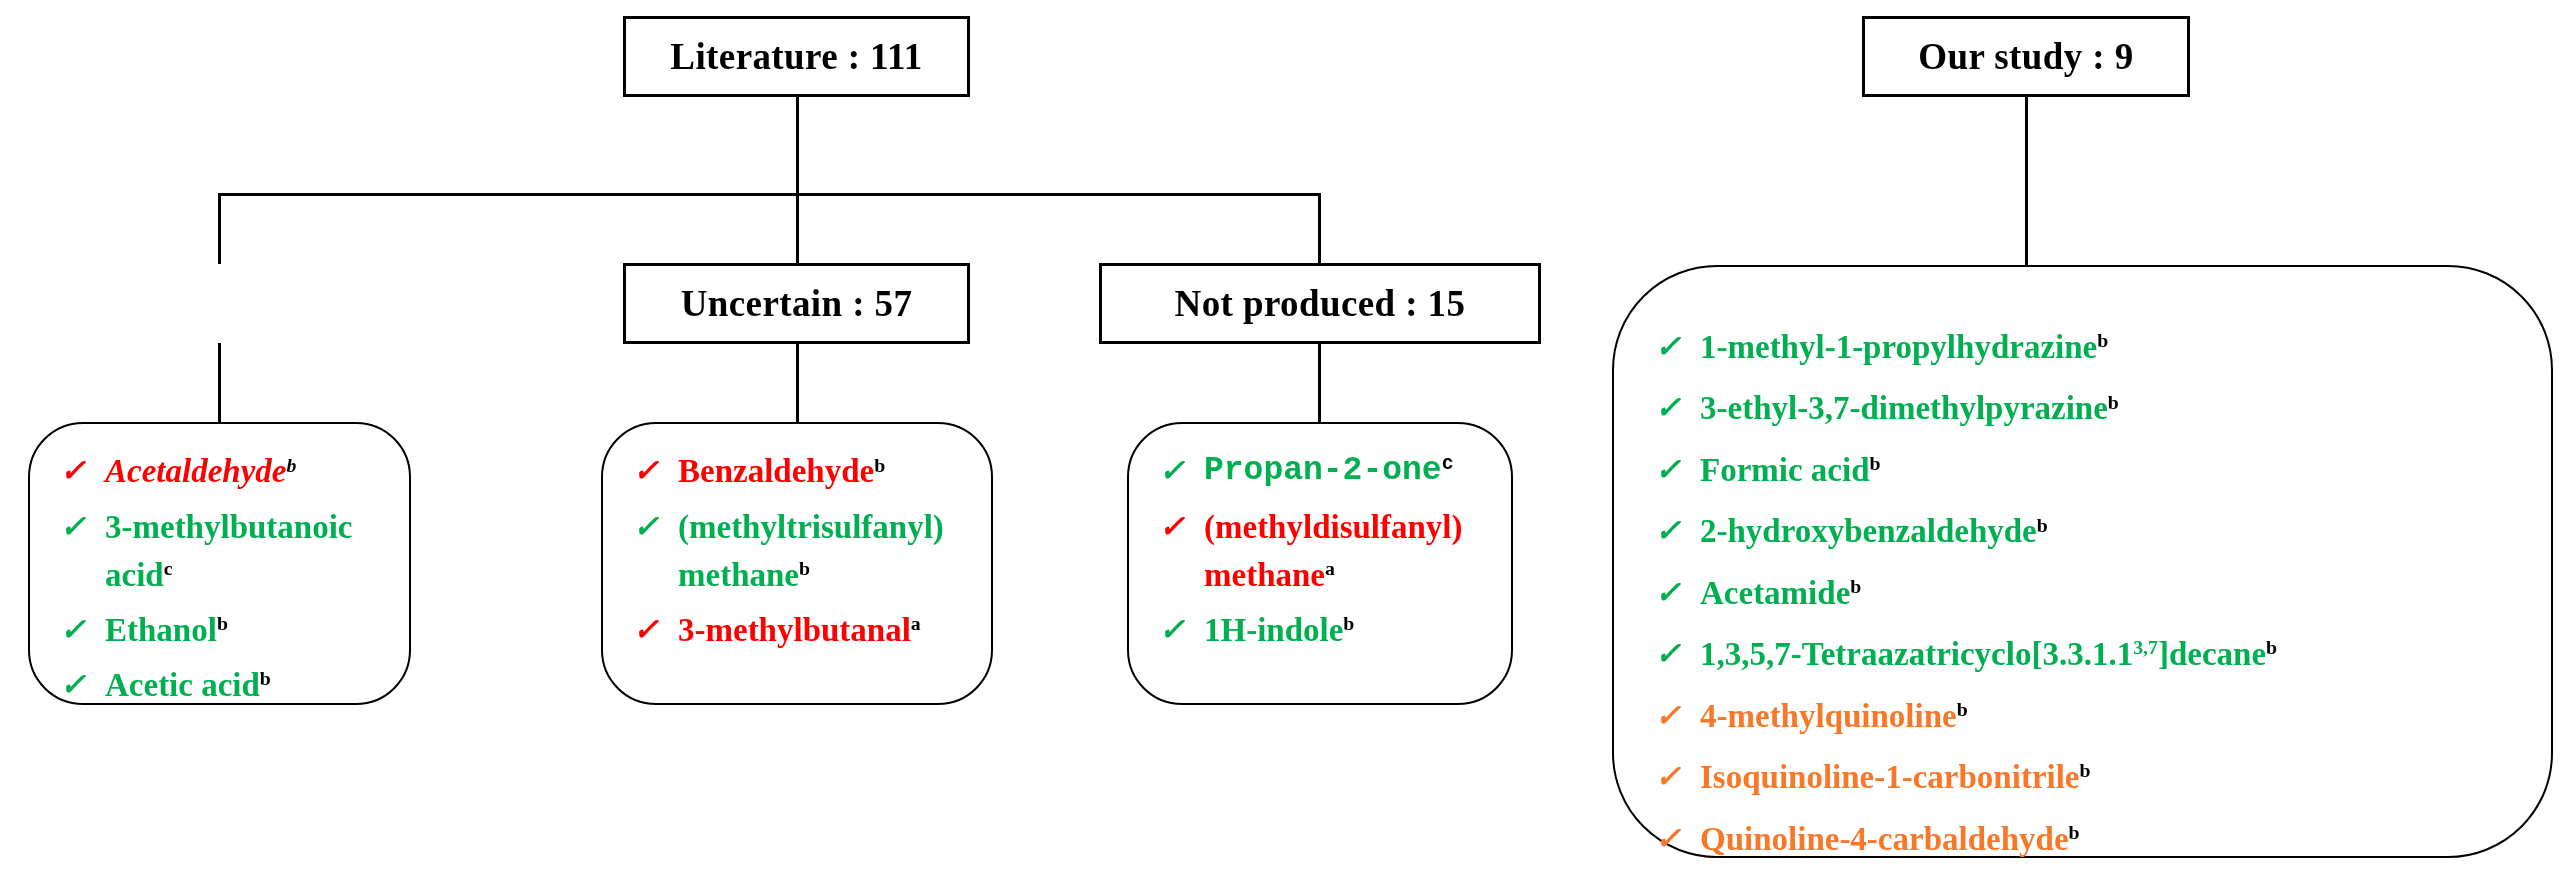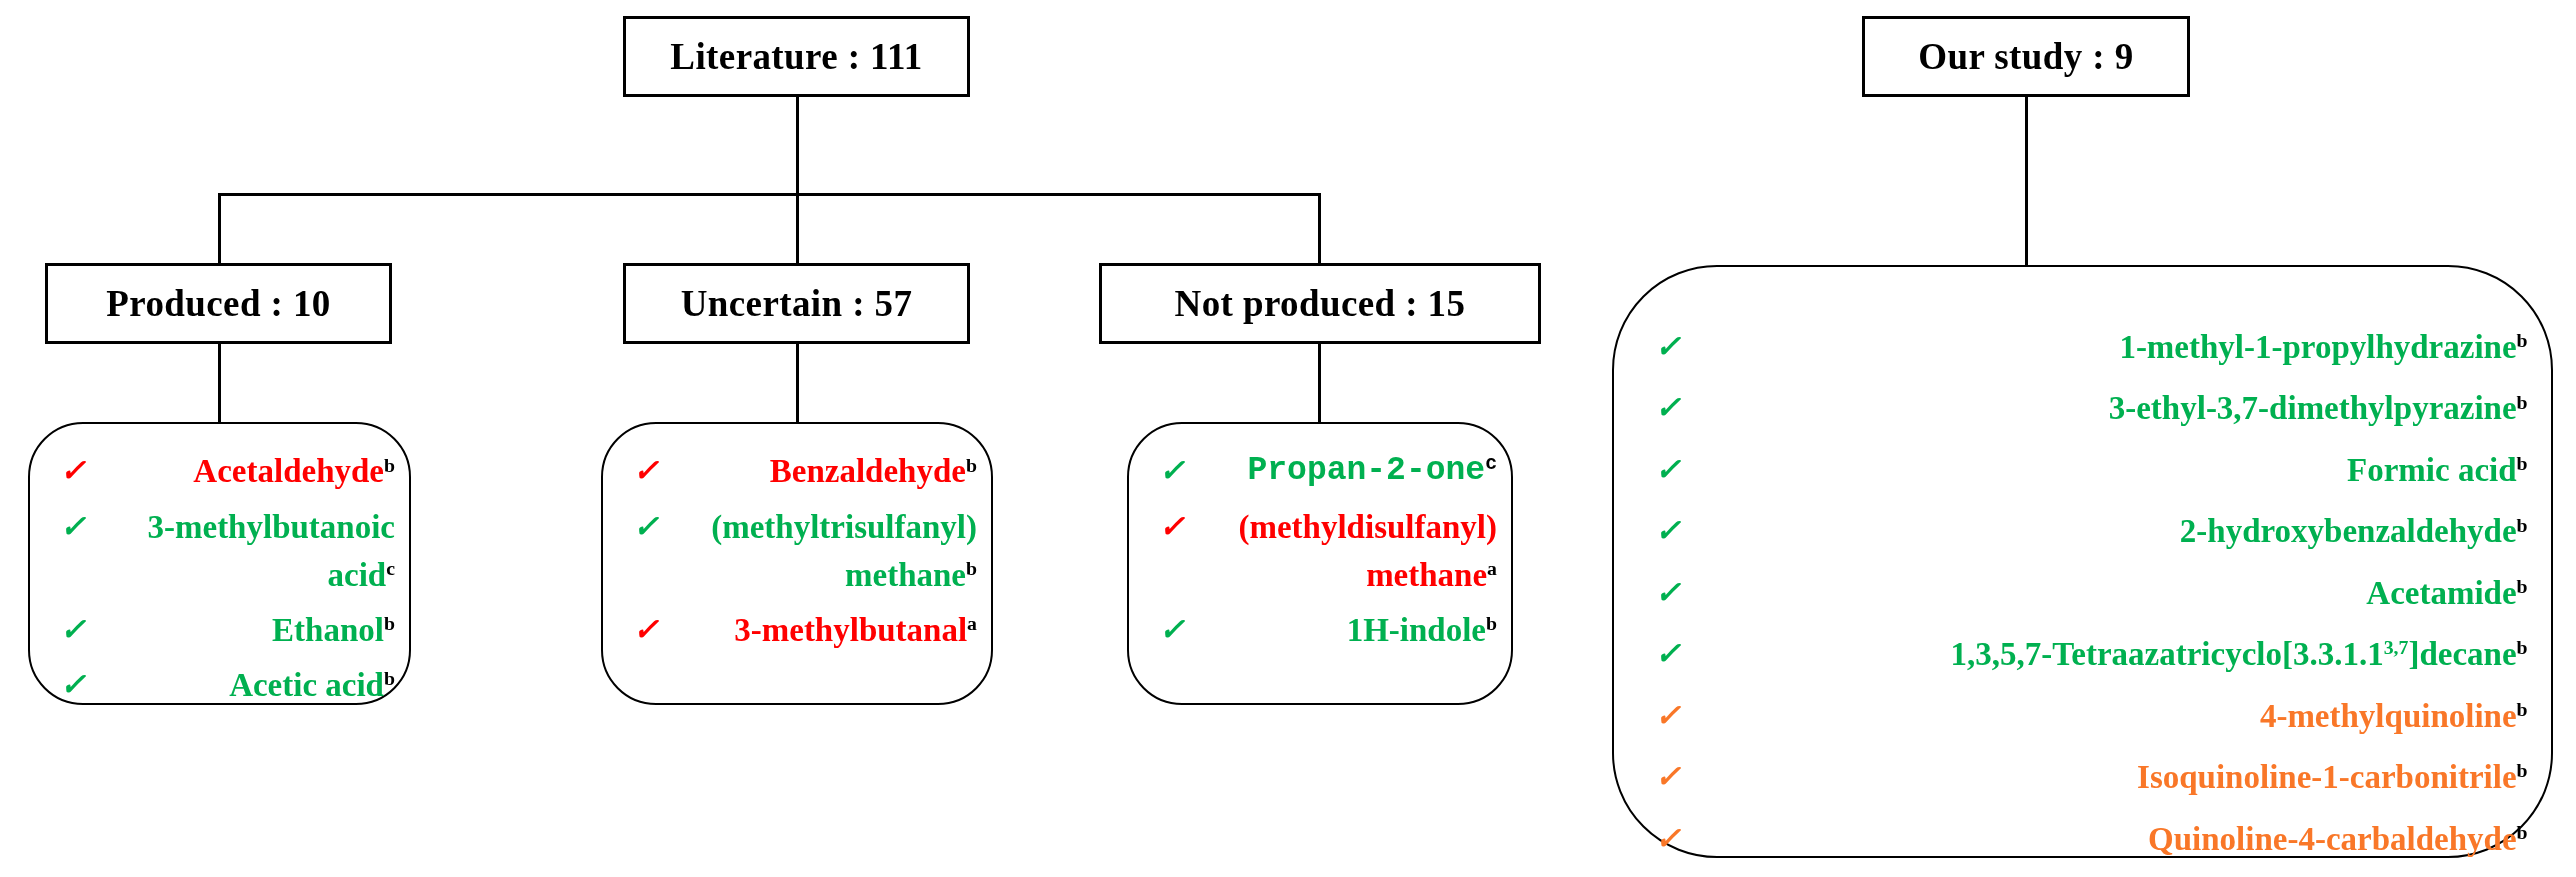--- a/index.html
+++ b/index.html
@@ -46,21 +46,21 @@
   .item{
     display:flex;align-items:flex-start;
     font-size:33px;line-height:1.46;
   }
   .check{
     flex:0 0 45px;
     font-style:italic;
     font-size:31px;
     line-height:1.53;
   }
-  .txt{flex:1 1 auto;text-align:right;}
+  .txt{flex:1 1 auto;}
   .supm{
     font-size:60%;
     position:relative;
     top:-0.55em;
     color:#000;
     letter-spacing:0;
   }
   .supi{
     font-size:60%;
     position:relative;
@@ -83,37 +83,34 @@
   <div class="line vline" style="left:2025px;top:95px;height:172px;"></div>
 
   <div class="node" style="left:623px;top:15.6px;width:347px;height:81px;">
       <span>Literature : 111</span>
     </div>
 
   <div class="node" style="left:1862px;top:15.6px;width:328px;height:81px;justify-content:center;">
       <span>Our study : 9</span>
     </div>
 
-  <div class="node" style="left:45px;top:263px;width:347px;height:81px;">
-      <span>Produced : 10</span>
-    </div>
 
   <div class="node" style="left:623px;top:263px;width:347px;height:81px;">
       <span>Uncertain : 57</span>
     </div>
 
   <div class="node" style="left:1099px;top:263px;width:442px;height:81px;">
       <span>Not produced : 15</span>
     </div>
 
   <div class="roundbox" style="left:28px;top:422px;width:383px;height:283px;">
     <div class="list small">
         <div class="item">
           <span class="check" style="color: rgb(255, 0, 0);">✓</span>
-          <span class="txt" style="color: rgb(255, 0, 0);"><span>Acetaldehyde</span><span class="supm">b</span></span>
+          <span class="txt" style="color: rgb(255, 0, 0); font-style: italic;"><span>Acetaldehyde</span><span class="supm">b</span></span>
         </div>
         <div class="item">
           <span class="check" style="color: rgb(0, 176, 80);">✓</span>
           <span class="txt" style="color: rgb(0, 176, 80);"><span>3-methylbutanoic acid</span><span class="supm">c</span></span>
         </div>
         <div class="item">
           <span class="check" style="color: rgb(0, 176, 80);">✓</span>
           <span class="txt" style="color: rgb(0, 176, 80);"><span>Ethanol</span><span class="supm">b</span></span>
         </div>
         <div class="item">

